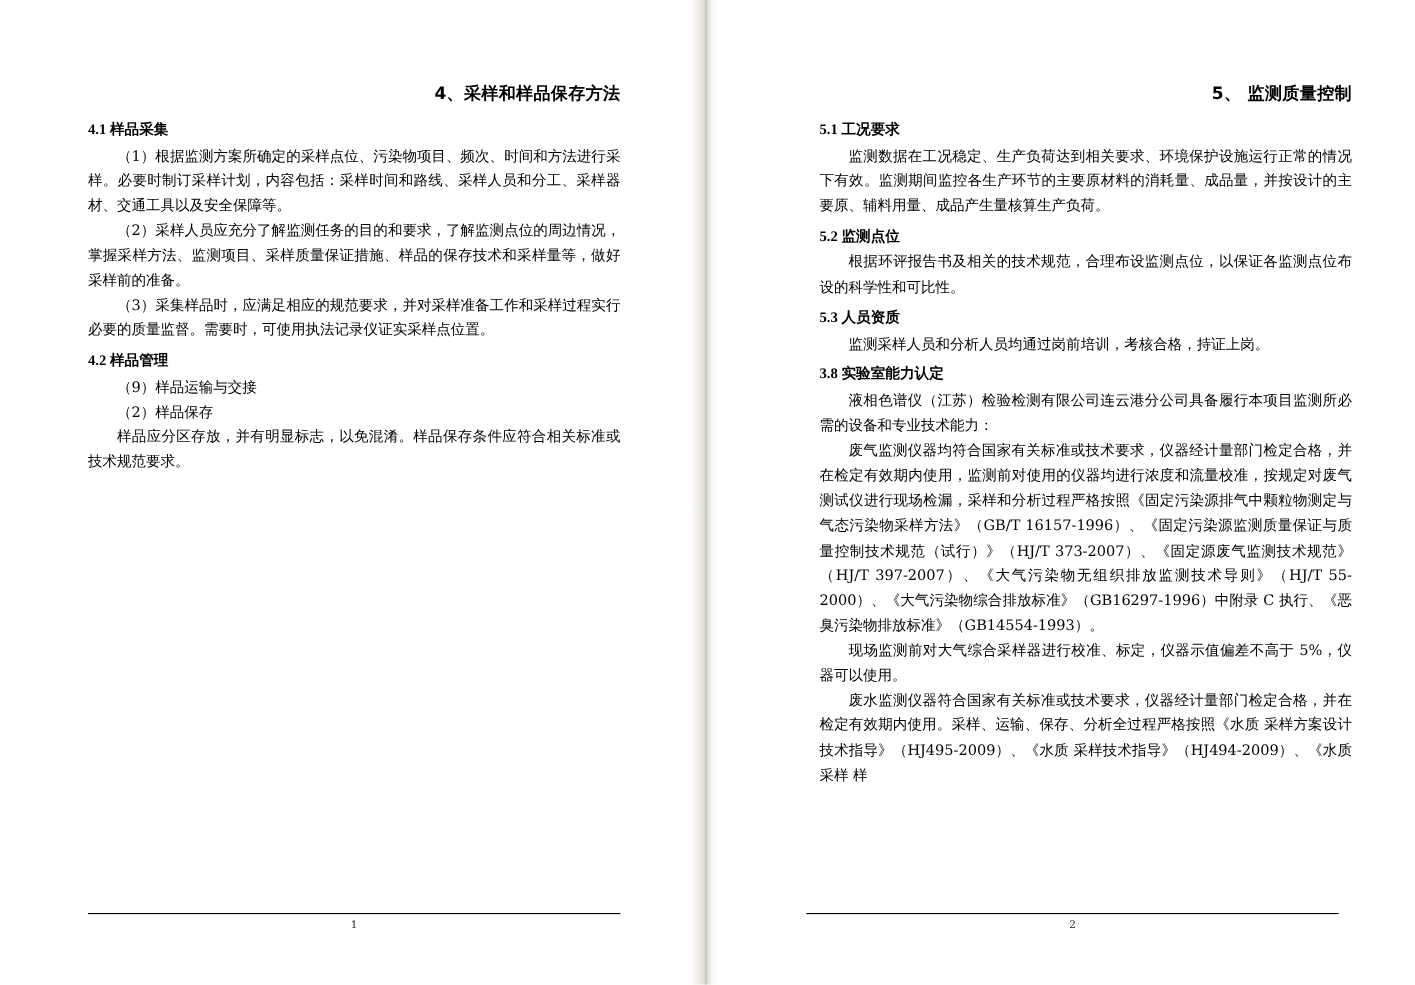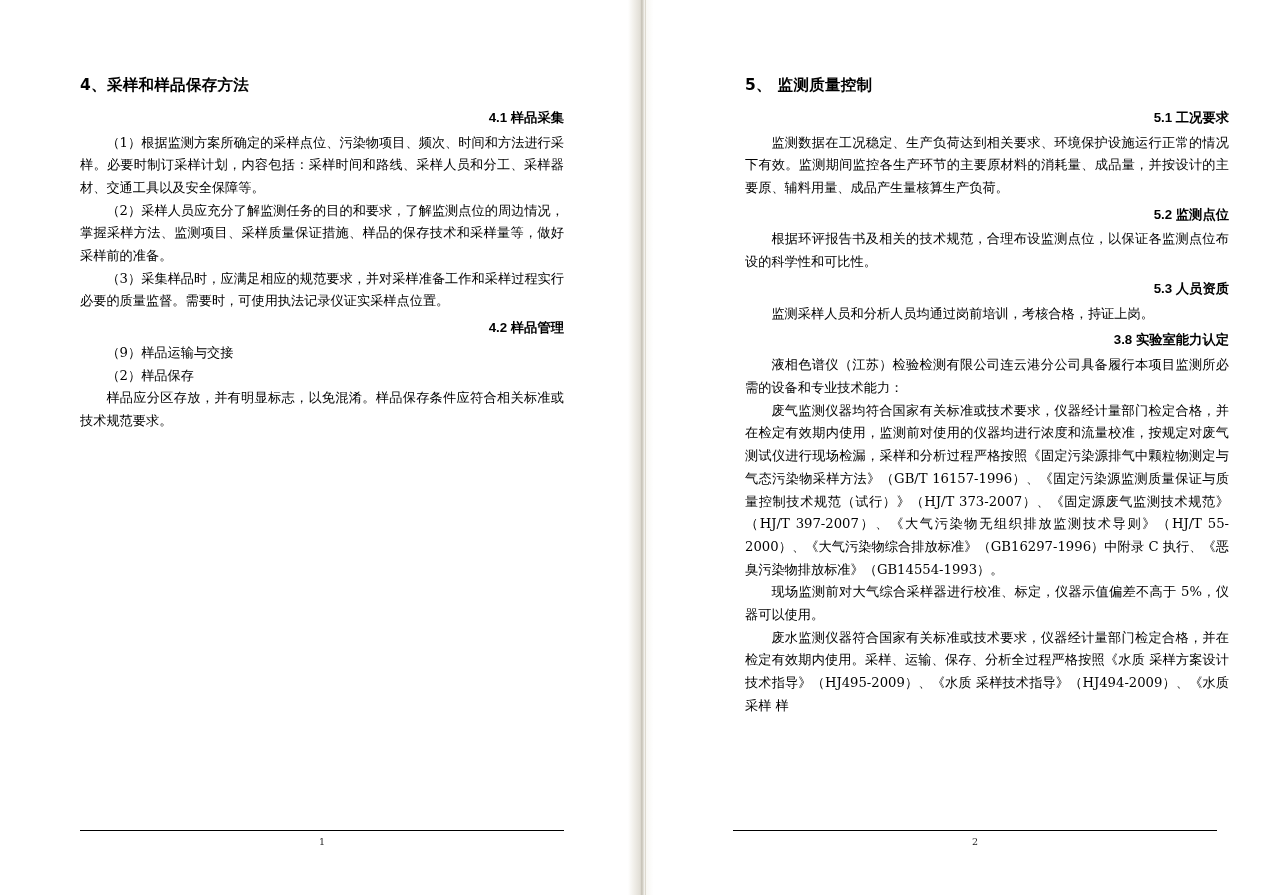--- a/index.html
+++ b/index.html
@@ -63,27 +63,27 @@
   }
   .content.left { left: 80px; }
   .content.right { left: 728px; }
   .content.right { left: 102px; }
   h1.sec {
     font-family: "DejaVu Sans", "Liberation Sans", sans-serif;
     font-size: 15.5px;
     font-weight: bold;
     margin: 0 0 8px 0;
     letter-spacing: 0.3px;
+    text-align: right;
   }
   h2.sub {
-    font-family: Liberation Sans, sans-serif;
+    font-family: Liberation Serif, serif;
     font-size: 13.3px;
     font-weight: bold;
     margin: 4px 0 2px 0;
-    text-align: right;
   }
   p.para {
     margin: 0;
     text-indent: 2em;
     text-align: justify;
     text-justify: inter-ideograph;
   }
   .footer {
     position: absolute;
     bottom: 48px;

